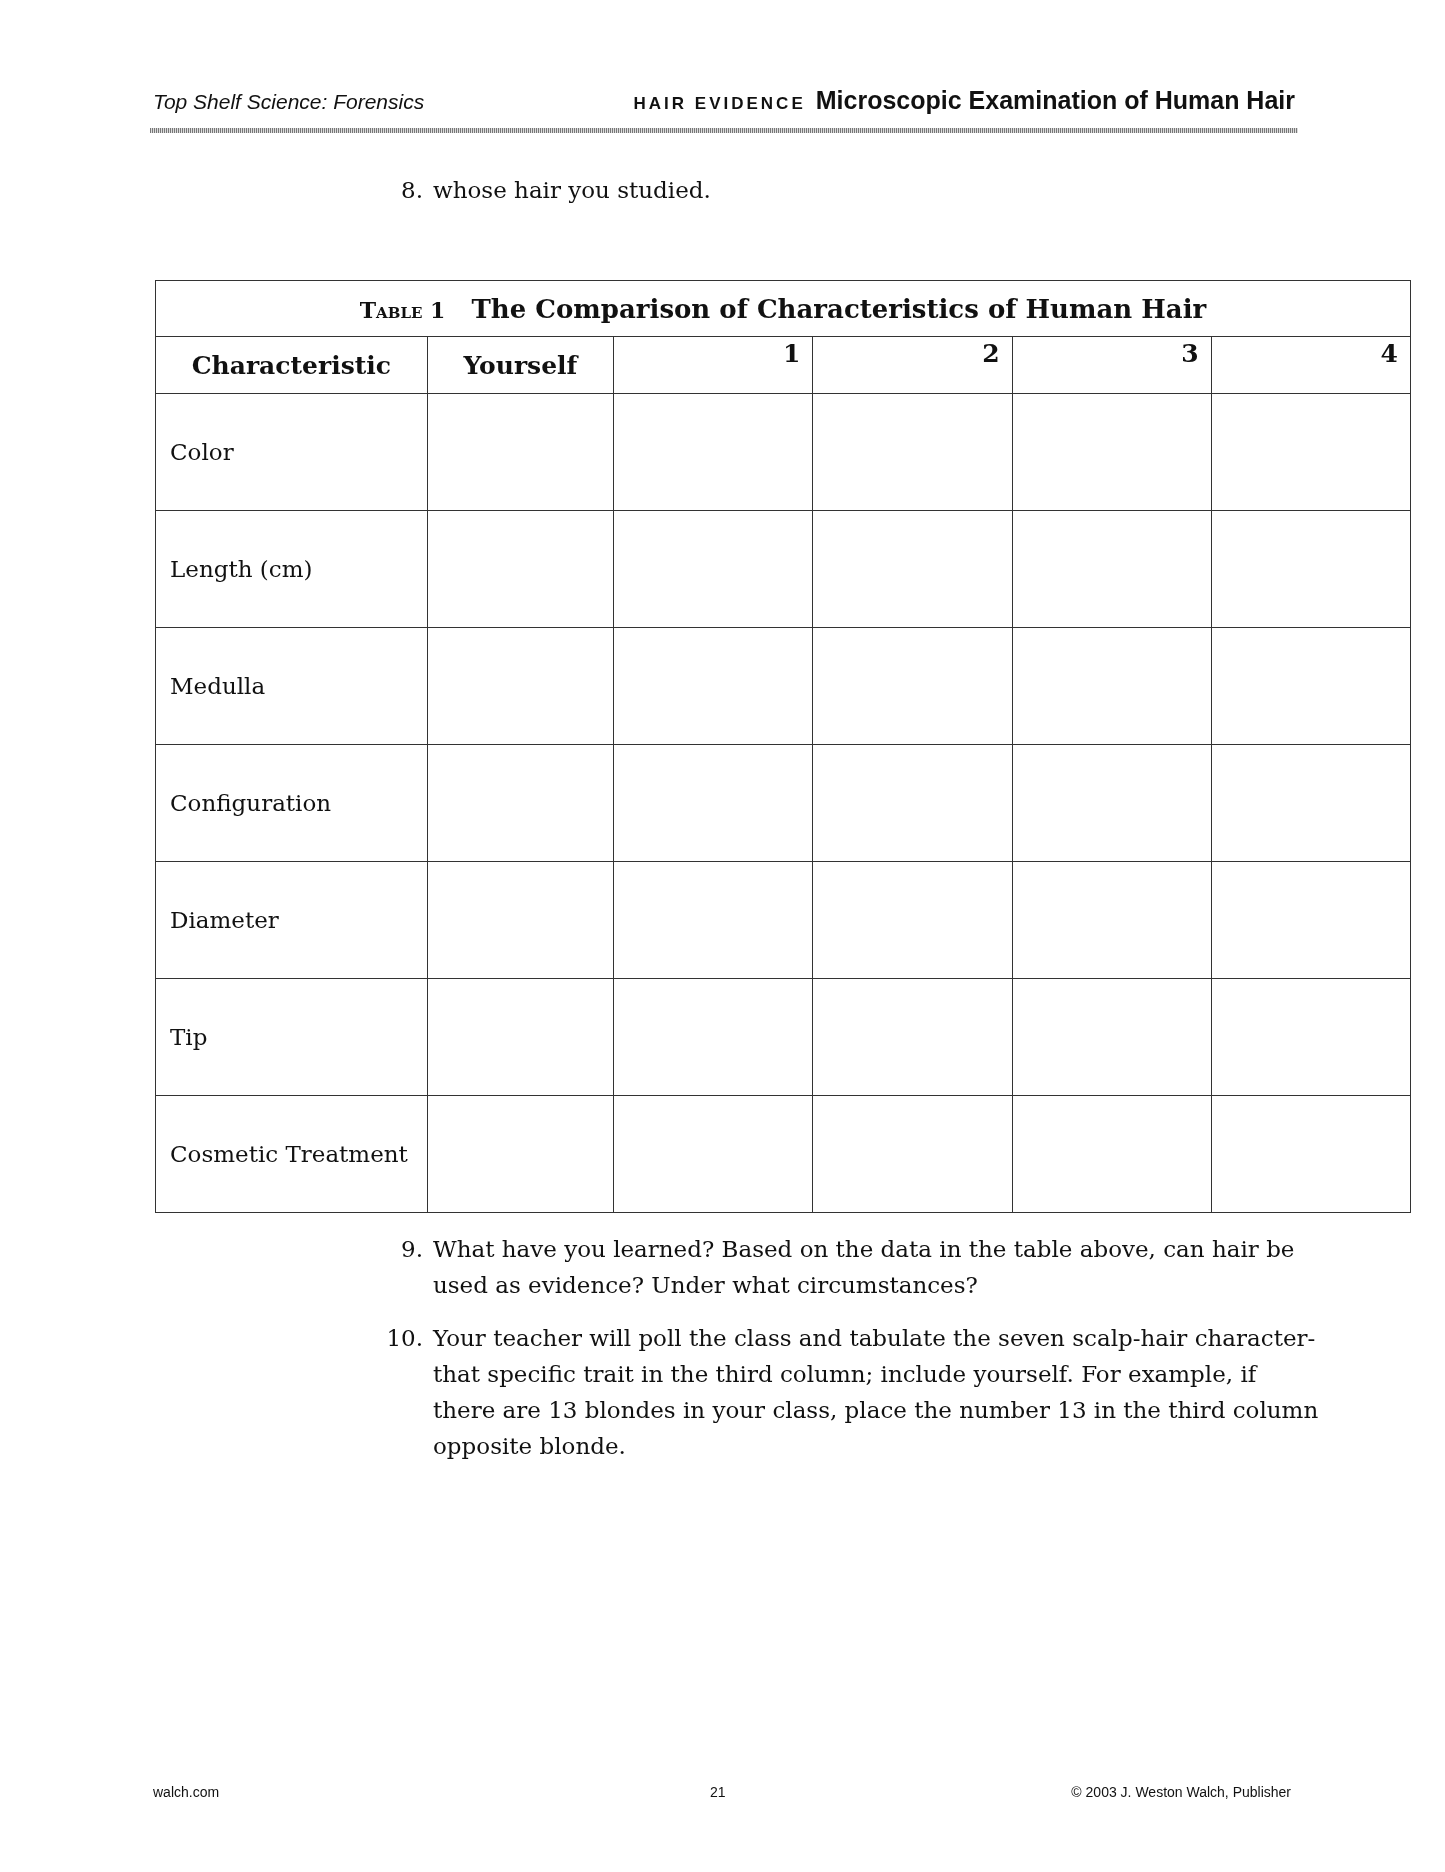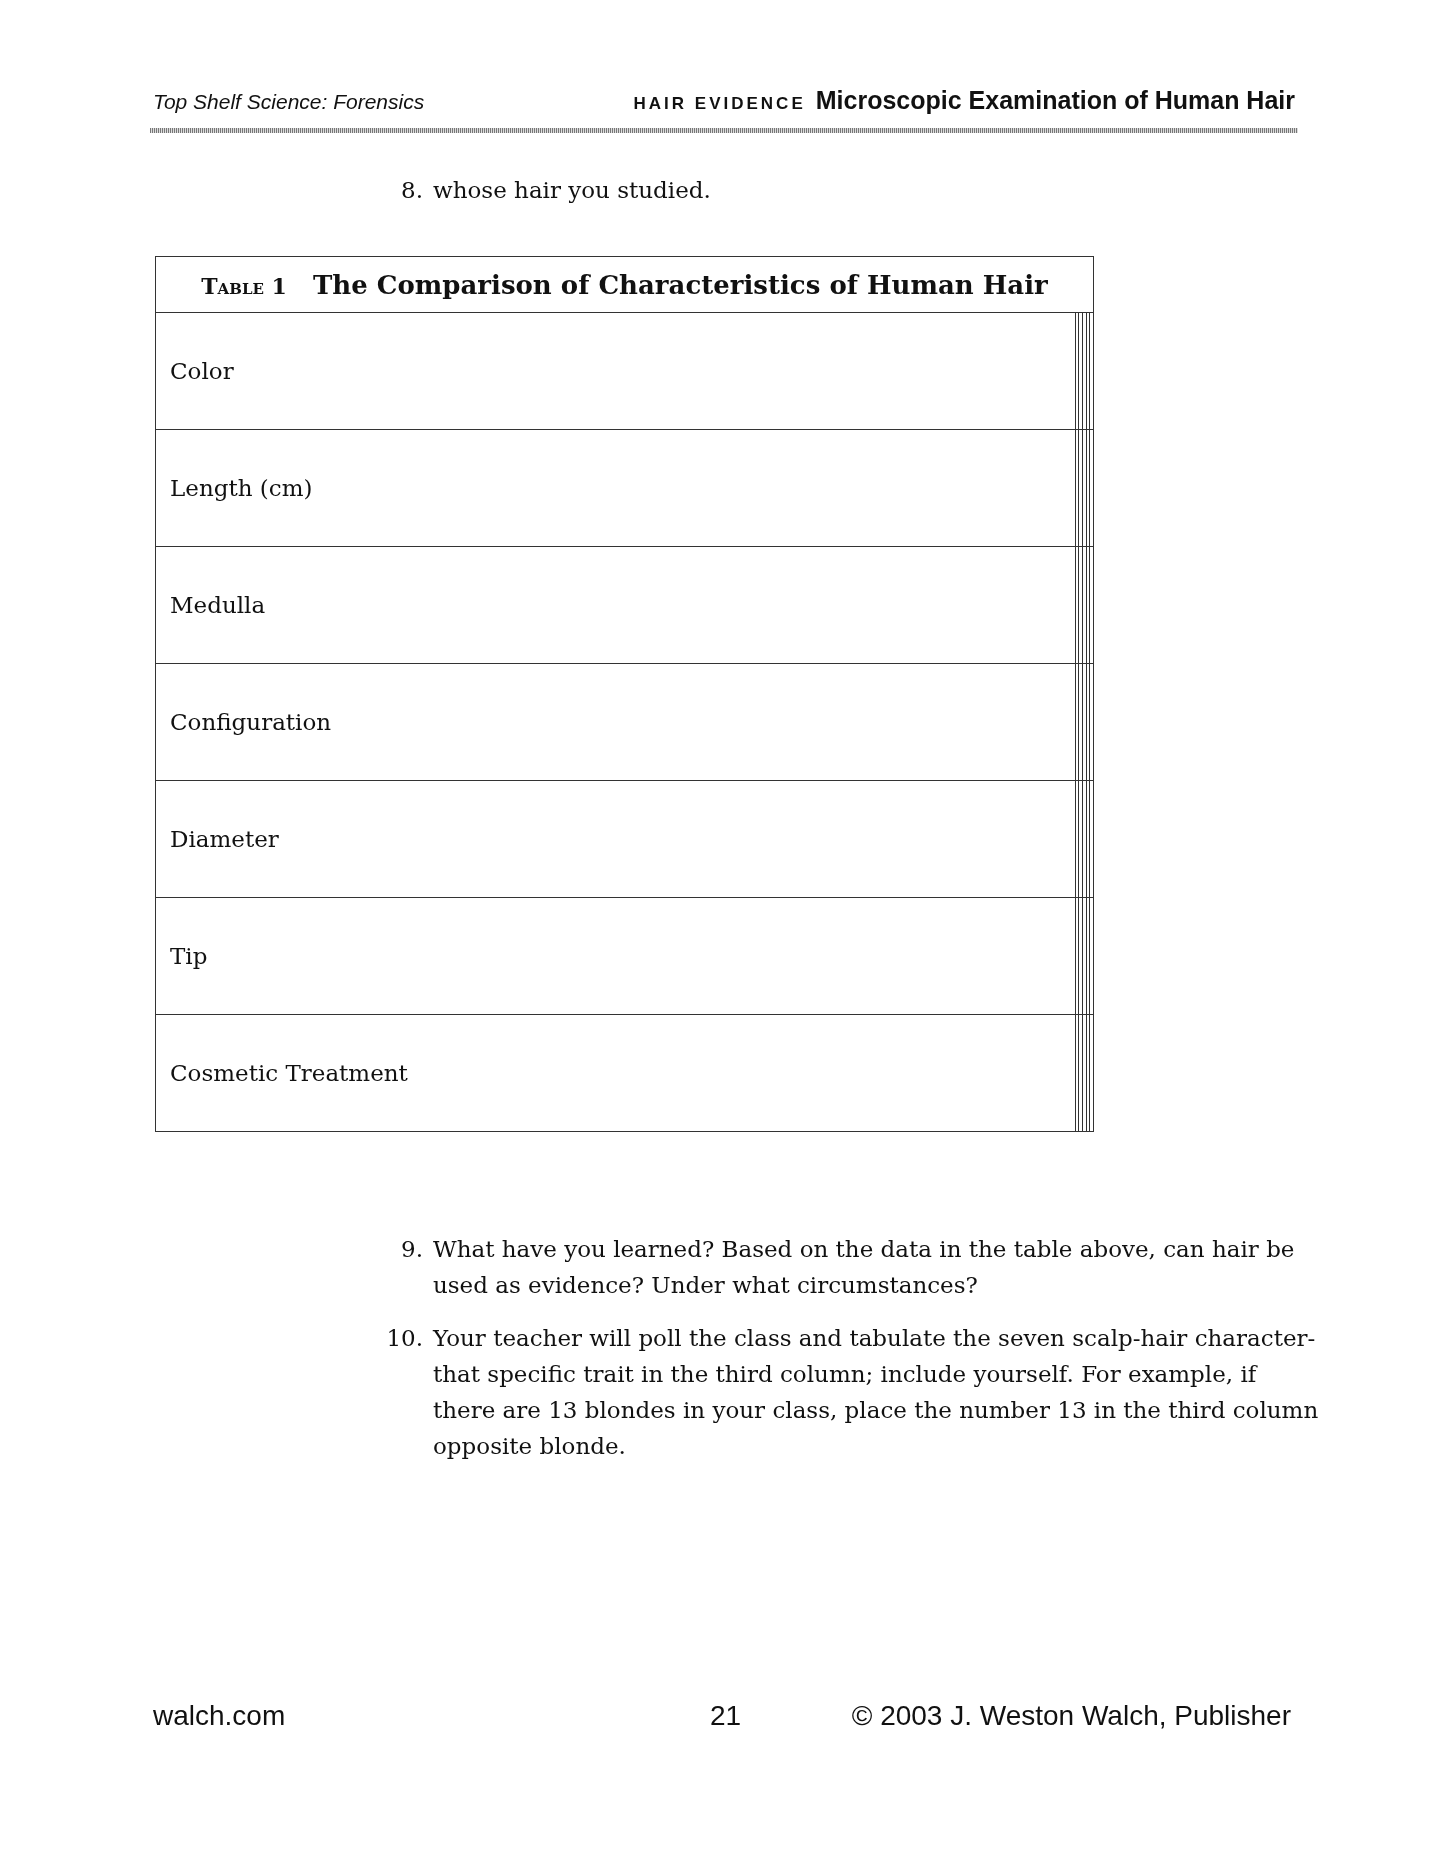--- a/index.html
+++ b/index.html
@@ -10,30 +10,30 @@
   .hdr-left { position:absolute; left:153px; top:90px; font-size:21px; font-style:italic; }
   .hdr-right { position:absolute; right:150px; top:86px; white-space:nowrap; }
   .hdr-kicker { font-size:17px; font-weight:bold; letter-spacing:3px; margin-right:10px;margin-top:30px; }
   .hdr-title { font-size:25px; font-weight:bold; }
   .hdr-rule { position:absolute; left:150px; top:128px; width:1148px; height:5px;
     background: repeating-linear-gradient(90deg, #777 0 1px, #ddd 1px 2px); }
 
   .item { position:absolute; font-size:23px; line-height:36px; }
   .item .num { position:absolute; width:44px; text-align:right; left:-54px; top:0; }
 
-  table.t1 { position:absolute; left:155px; top:256px; width:939px; border-collapse:collapse; }
+  table.t1 { position:absolute; left:155px; top:280px; width:1256px; border-collapse:collapse; }
   table.t1 td, table.t1 th { border:1.5px solid #333; padding:0; }
   .title-cell { height:55px; text-align:center; font-size:26px; font-weight:bold; }
   .title-cell .tlabel { font-variant:small-caps; font-size:22px; margin-right:26px; }
   .colhdr { height:56px; font-weight:bold; font-size:25px; text-align:center; vertical-align:middle; }
   .numhdr { text-align:right; vertical-align:top; padding:2px 12px 0 0 !important; font-weight:bold; font-size:25px; }
   .rowlbl { font-size:23px; padding-left:14px !important; vertical-align:middle; height:116px; }
   .c0 { width:254px; } .c1 { width:174px; } .cN { width:174px; }
 
-  .footer { position:absolute; top:1700px; font-size:28px; }
+  .footer { position:absolute; top:1784px; font-size:14px; }
 </style>
 </head>
 <body>
 
 <div class="hdr-left sans">Top Shelf Science: Forensics</div>
 <div class="hdr-right sans">
   <span class="hdr-kicker">HAIR EVIDENCE</span><span class="hdr-title">Microscopic Examination of Human Hair</span>
 </div>
 <div class="hdr-rule"></div>
 
@@ -41,20 +41,28 @@
   <span class="num">8.</span>
   <div>whose hair you studied.</div>
 </div>
 
 <table class="t1 serif">
   <tbody>
       <tr>
     <td colspan="6" class="title-cell">
       <span class="tlabel">Table 1</span><span>The Comparison of Characteristics of Human Hair</span>
     </td>
+  </tr>
+  <tr>
+    <th class="colhdr c0">Characteristic</th>
+    <th class="colhdr c1">Yourself</th>
+    <th class="numhdr cN">1</th>
+    <th class="numhdr cN">2</th>
+    <th class="numhdr cN">3</th>
+    <th class="numhdr cN">4</th>
   </tr>
   <tr>
     <td class="rowlbl">Color</td>
     <td></td>
         <td></td>
         <td></td>
         <td></td>
         <td></td>
   </tr>
   <tr>

